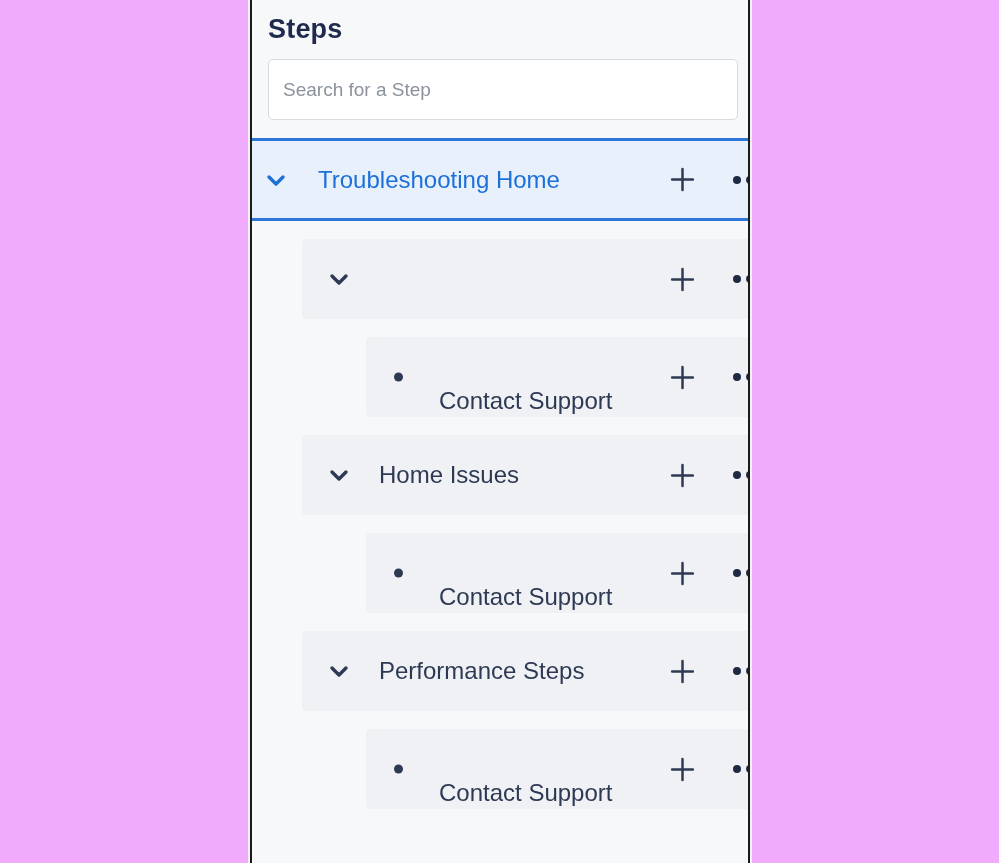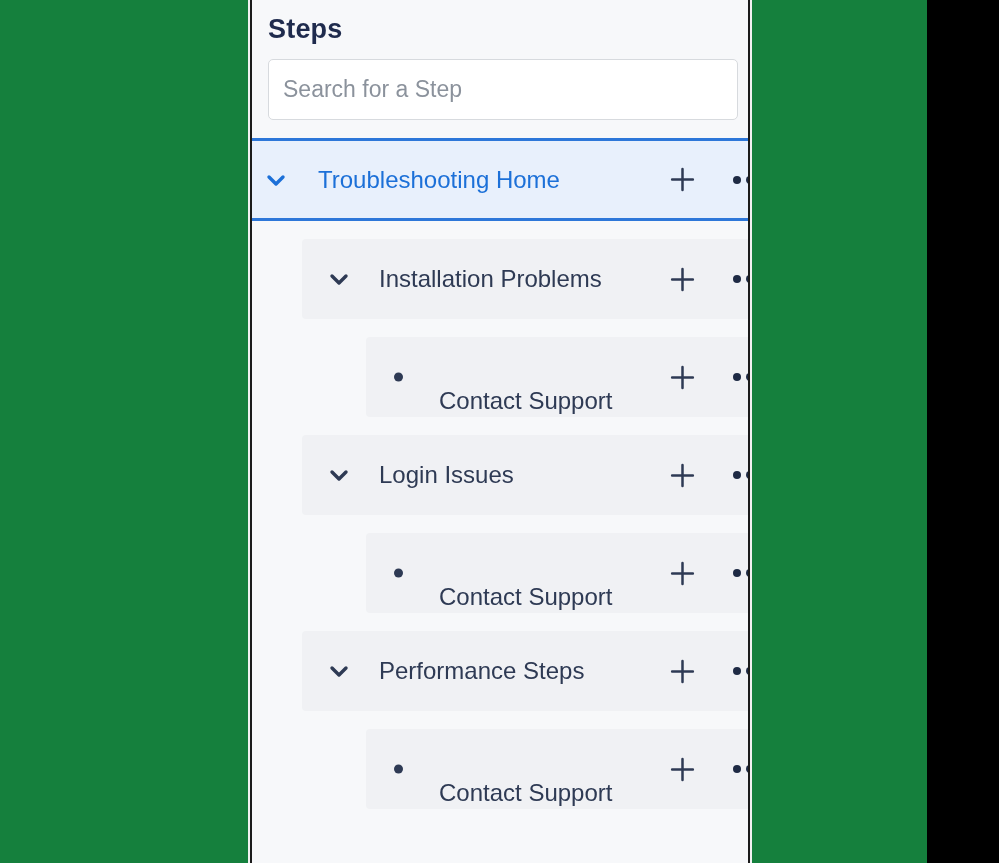--- a/index.html
+++ b/index.html
@@ -6,23 +6,23 @@
     margin: 0;
     padding: 0;
     width: 999px;
     height: 863px;
     background: #000000;
     overflow: hidden;
     font-family: "Liberation Sans", "DejaVu Sans", sans-serif;
   }
   .stage {
     position: relative;
-    width: 927px;
+    width: 999px;
     height: 863px;
-    background: #15803d;
+    background: #f0abfc;
   }
   
   .panel {
     position: absolute;
     left: 250px;
     top: 0;
     width: 500px;
     height: 863px;
     box-sizing: border-box;
     background: #f7f8fa;
@@ -44,21 +44,21 @@
   }
   .search-input {
     box-sizing: border-box;
     width: calc(100% - 10px); 
     height: 61px;
     background: #ffffff;
     border: 1px solid #d7dade;
     border-radius: 5px;
     padding: 0 14px;
     font-family: "Liberation Sans", "DejaVu Sans", sans-serif;
-    font-size: 23px;
+    font-size: 19px;
     color: #2e3a54;
     outline: none;
   }
   .search-input::placeholder {
     color: #8b929c;
     opacity: 1;
   }
   .tree {
     margin-top: 18px;
   }
@@ -177,21 +177,20 @@
         </span>
       </div>
 
       <div class="row level-1">
         <div class="row-bg"></div>
         <span class="twisty">
           <svg width="24" height="24" viewBox="0 0 24 24" fill="none">
             <path d="M5 9l7 7 7-7" stroke="#2e3a54" stroke-width="3.4" stroke-linecap="round" stroke-linejoin="round"></path>
           </svg>
         </span>
-        <span class="label">Installation Problems</span>
         <span class="plus-btn">
           <svg width="27" height="27" viewBox="0 0 26 26" fill="none">
             <path d="M13 3v20M3 13h20" stroke="#2e3a54" stroke-width="2.4" stroke-linecap="round"></path>
           </svg>
         </span>
         <span class="more-btn">
           <span class="dot"></span>
           <span class="dot"></span>
 
         </span>
@@ -213,21 +212,21 @@
         </span>
       </div>
 
       <div class="row level-1">
         <div class="row-bg"></div>
         <span class="twisty">
           <svg width="24" height="24" viewBox="0 0 24 24" fill="none">
             <path d="M5 9l7 7 7-7" stroke="#2e3a54" stroke-width="3.4" stroke-linecap="round" stroke-linejoin="round"></path>
           </svg>
         </span>
-        <span class="label">Login Issues</span>
+        <span class="label">Home Issues</span>
         <span class="plus-btn">
           <svg width="27" height="27" viewBox="0 0 26 26" fill="none">
             <path d="M13 3v20M3 13h20" stroke="#2e3a54" stroke-width="2.4" stroke-linecap="round"></path>
           </svg>
         </span>
         <span class="more-btn">
           <span class="dot"></span>
           <span class="dot"></span>
 
         </span>

